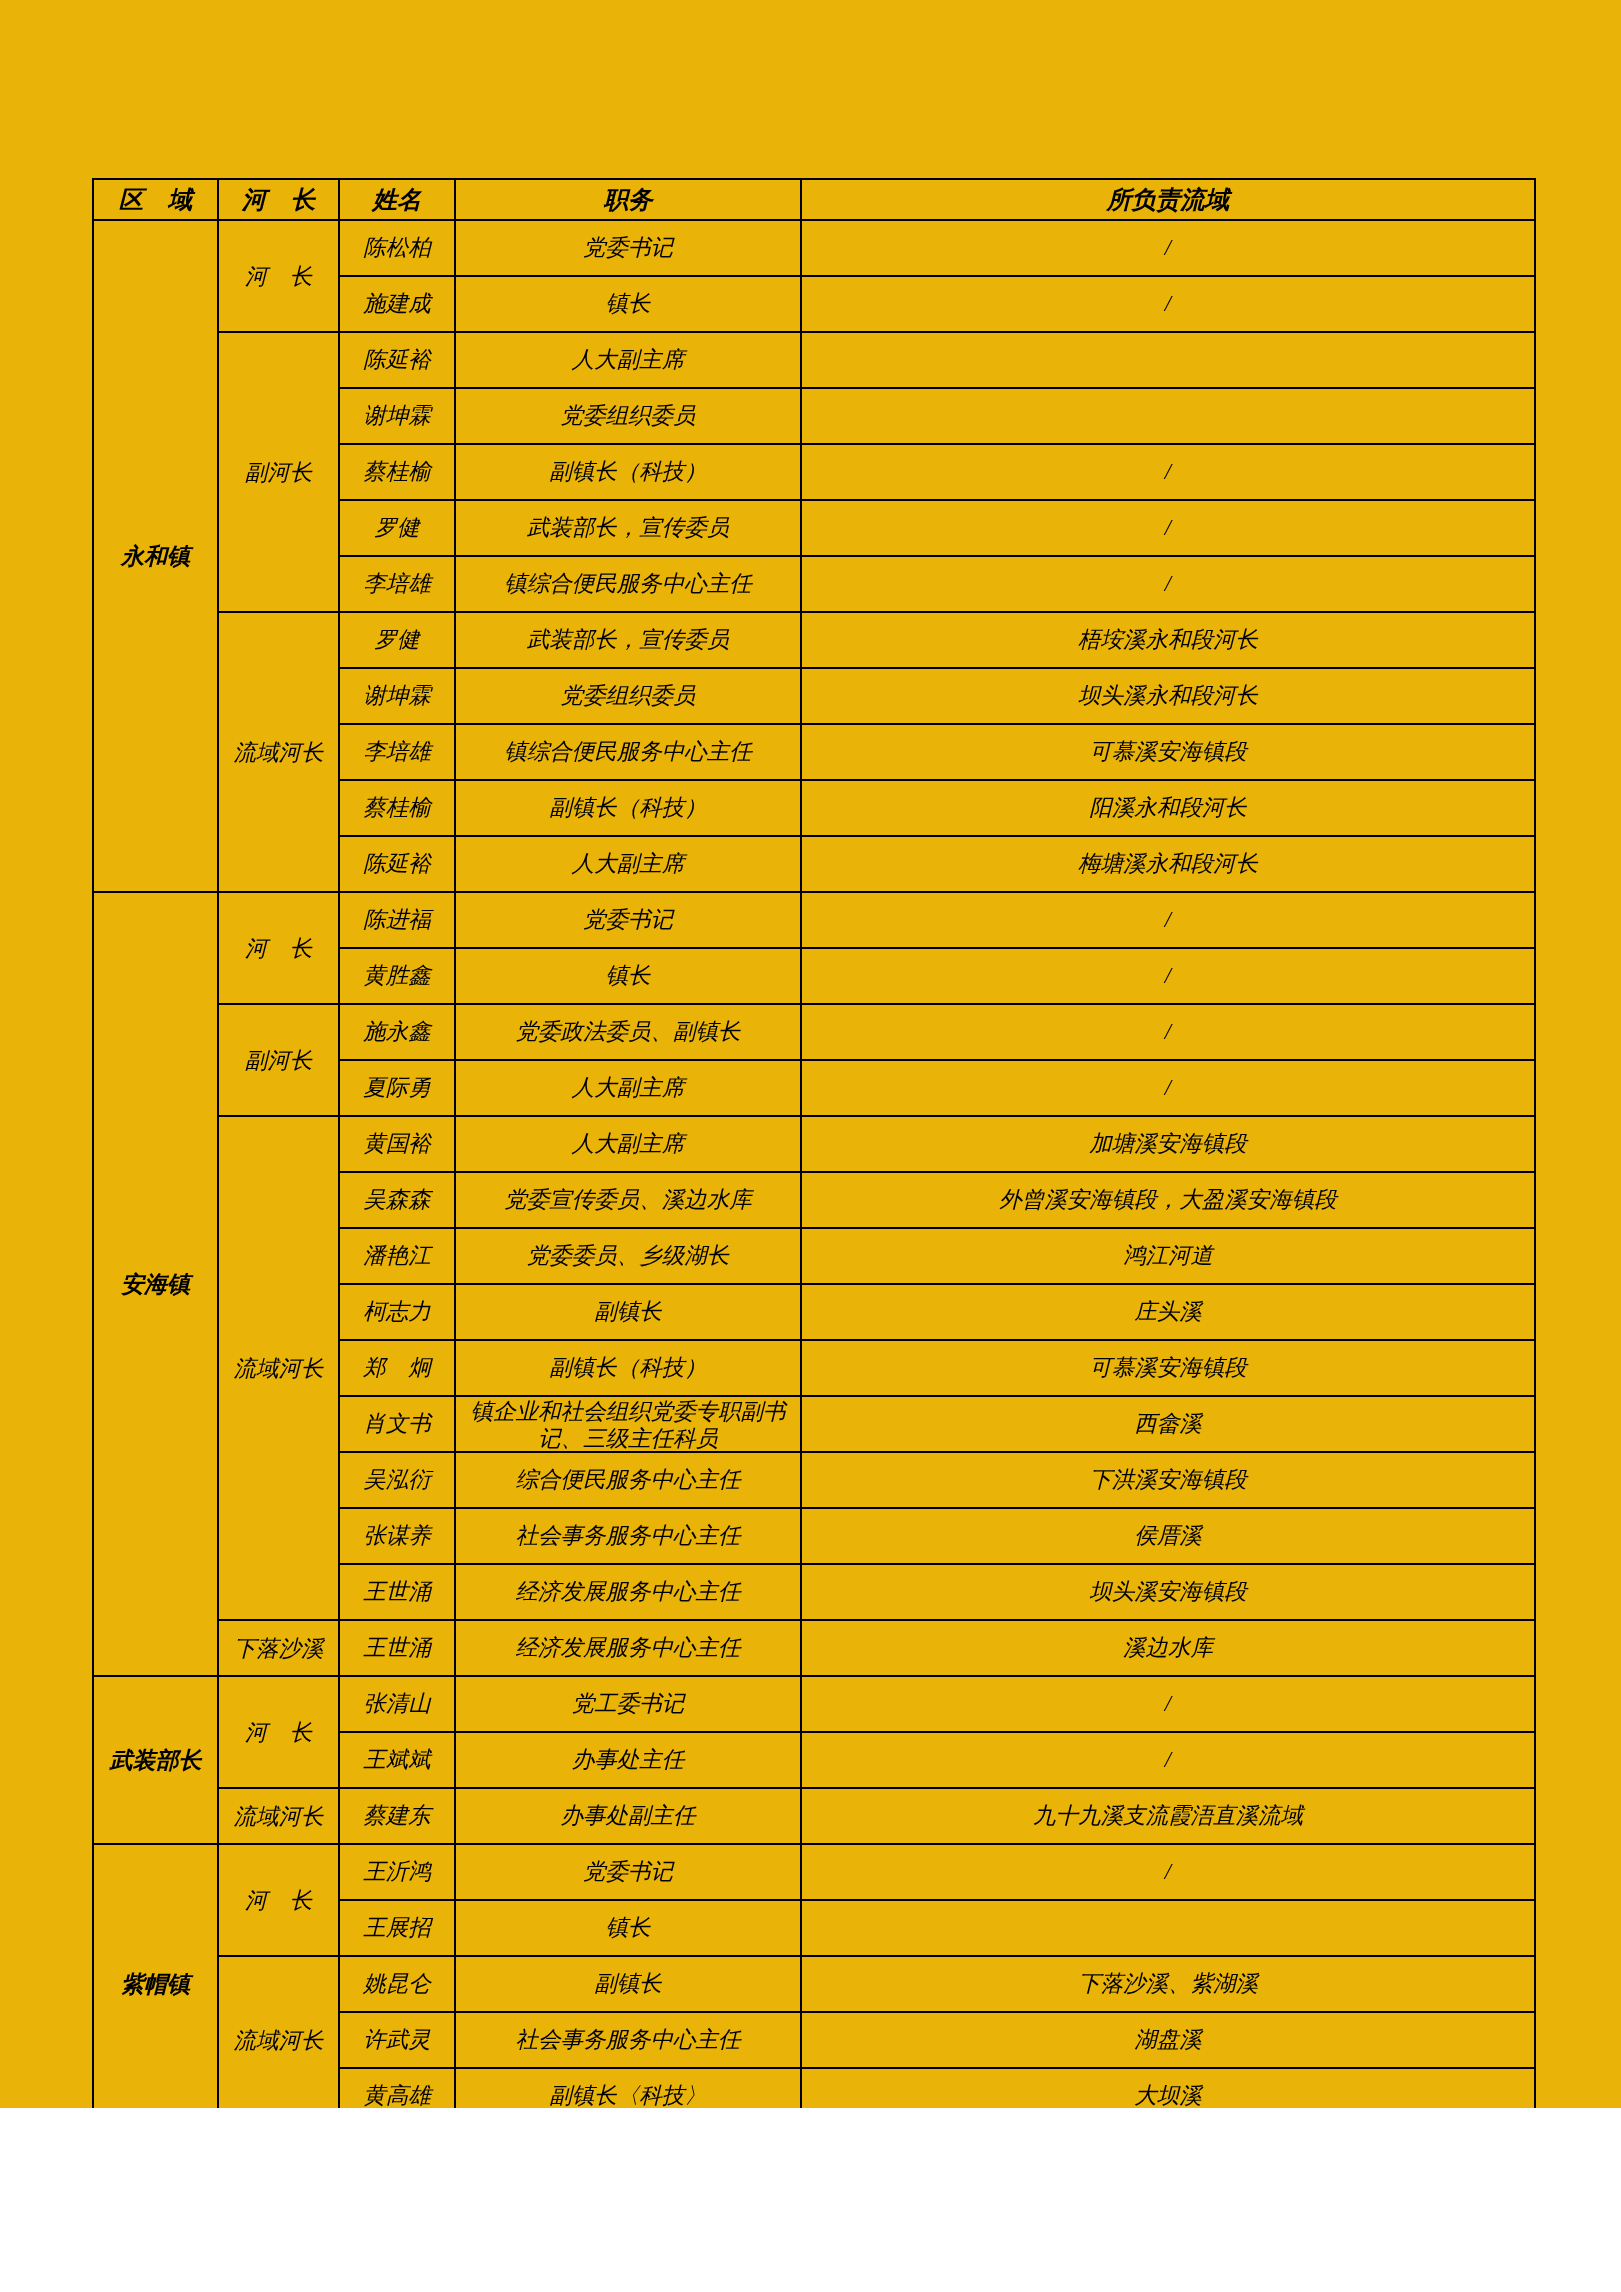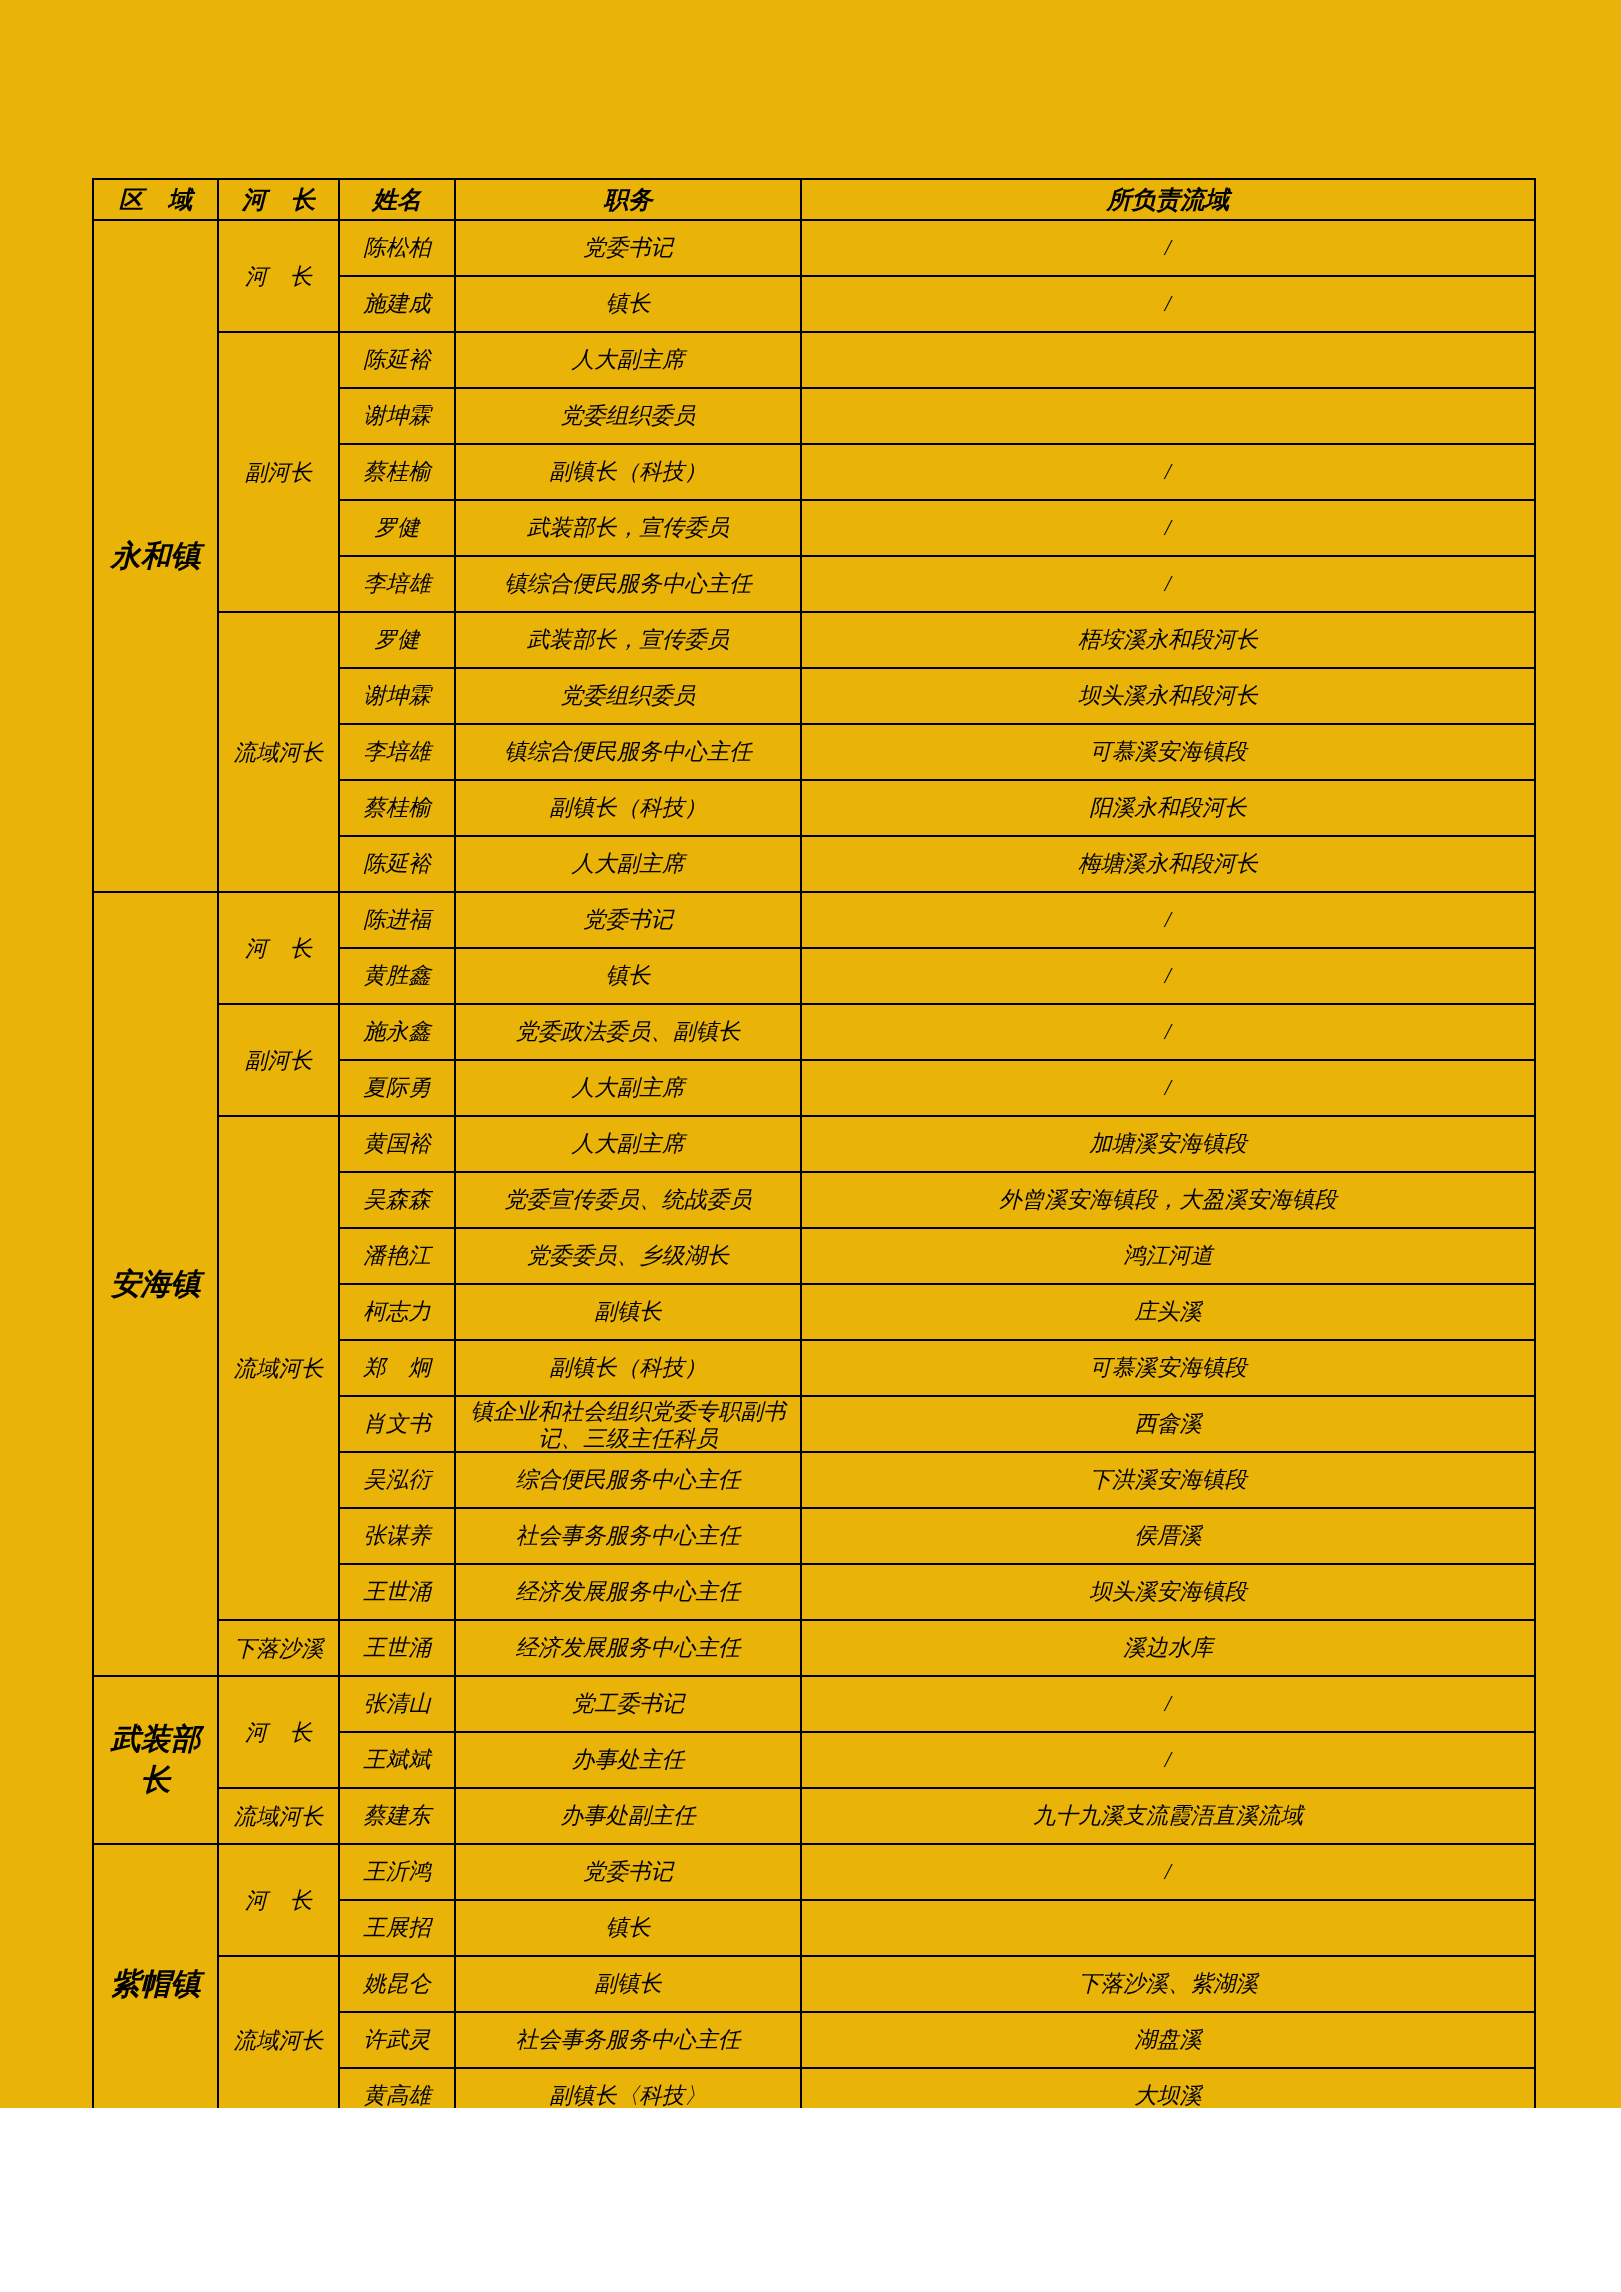--- a/index.html
+++ b/index.html
@@ -26,21 +26,21 @@
     text-align: center;
     vertical-align: middle;
     padding: 0 3.9px;
     font-size: 22.5px;
     font-weight: normal;
     overflow: hidden;
   }
   .rc-table thead tr { height: 41px; }
   .rc-table thead th { font-weight: bold; font-size: 24.5px; }
   .rc-table tbody tr { height: 56px; }
-  .rc-table td.region { font-weight: bold; font-size: 30px; margin-top: 22px; }
+  .rc-table td.region { font-weight: bold; font-size: 23px; margin-top: 22px; }
   tr.region-start td, tr.region-start th { border-top: 2.9px solid #000; }
   tr.group-start td { border-top: 2.9px solid #000; }
   .cc { line-height: 27.4px; max-height: 52px; overflow: hidden; }
   .footer {
     position: absolute;
     top: 2160px;
     left: 16px;
     width: 100%;
     text-align: center;
     font-size: 22.5px;
@@ -262,21 +262,21 @@
           </td>
           <td class="ws">
             <div class="cc">加塘溪安海镇段</div>
           </td>
         </tr>
         <tr>
           <td class="name">
             <div class="cc">吴森森</div>
           </td>
           <td class="pos">
-            <div class="cc">党委宣传委员、统战委员</div>
+            <div class="cc">党委宣传委员、溪边水库</div>
           </td>
           <td class="ws">
             <div class="cc">外曾溪安海镇段，大盈溪安海镇段</div>
           </td>
         </tr>
         <tr>
           <td class="name">
             <div class="cc">潘艳江</div>
           </td>
           <td class="pos">

